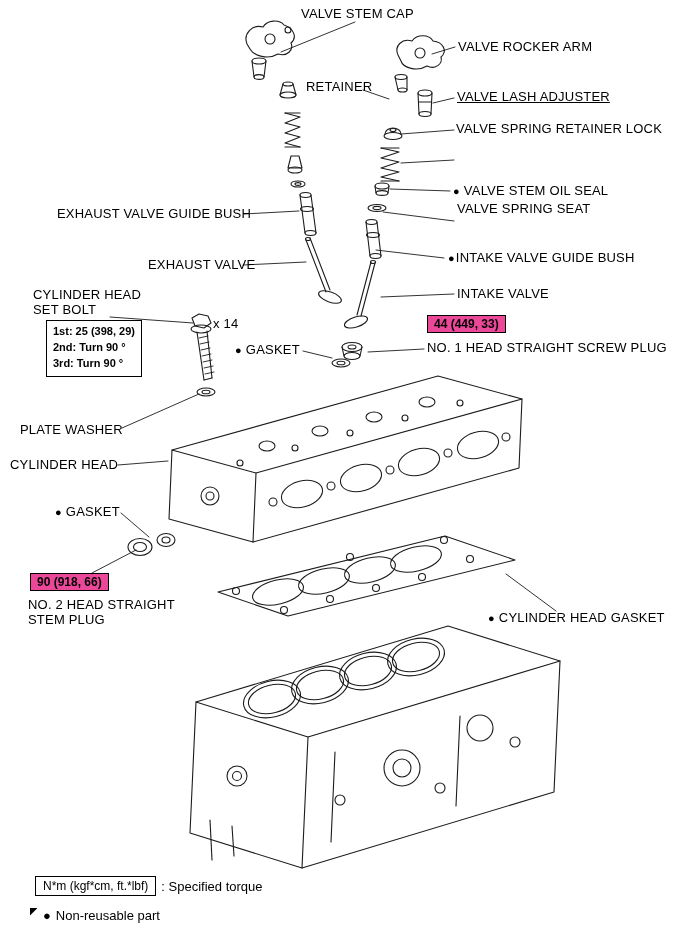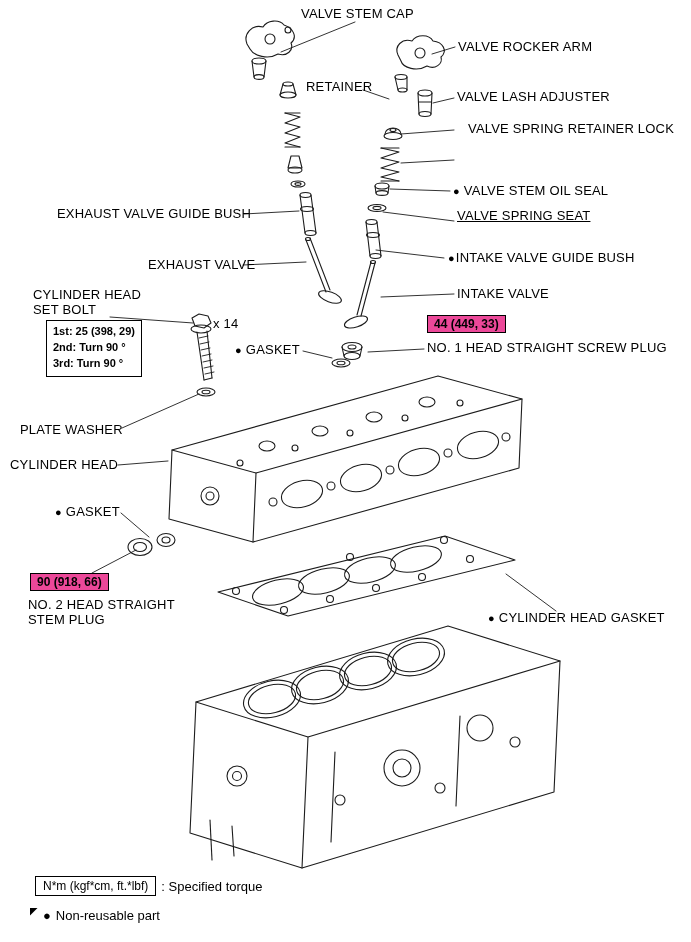--- a/index.html
+++ b/index.html
@@ -251,34 +251,34 @@
 
   <div class="lbl" style="left:301px; top:7px;">
     <span>VALVE STEM CAP</span>
   </div>
   <div class="lbl" style="left:458px; top:40px;">
     <span>VALVE ROCKER ARM</span>
   </div>
   <div class="lbl" style="left:306px; top:80px;">
     <span>RETAINER</span>
   </div>
-  <div class="lbl" style="left:457px; top:90px;">
+  <div class="lbl" style="left:457px; top:90px;text-decoration:underline;">
     <span>VALVE LASH ADJUSTER</span>
   </div>
-  <div class="lbl" style="left:468px; top:122px;">
+  <div class="lbl" style="left:456px; top:122px;">
     <span>VALVE SPRING RETAINER LOCK</span>
   </div>
   <div class="lbl" style="left:453px; top:184px;">
     <span class="dot">●</span>
     <span>VALVE STEM OIL SEAL</span>
   </div>
   <div class="lbl" style="left:57px; top:207px;">
     <span>EXHAUST VALVE GUIDE BUSH</span>
   </div>
-  <div class="lbl" style="left:457px; top:209px;text-decoration:underline;">
+  <div class="lbl" style="left:457px; top:202px;">
     <span>VALVE SPRING SEAT</span>
   </div>
   <div class="lbl" style="left:148px; top:258px;">
     <span>EXHAUST VALVE</span>
   </div>
   <div class="lbl tight" style="left:448px; top:251px;">
     <span class="dot">●</span>
     <span>INTAKE VALVE GUIDE BUSH</span>
   </div>
   <div class="lbl" style="left:457px; top:287px;">

